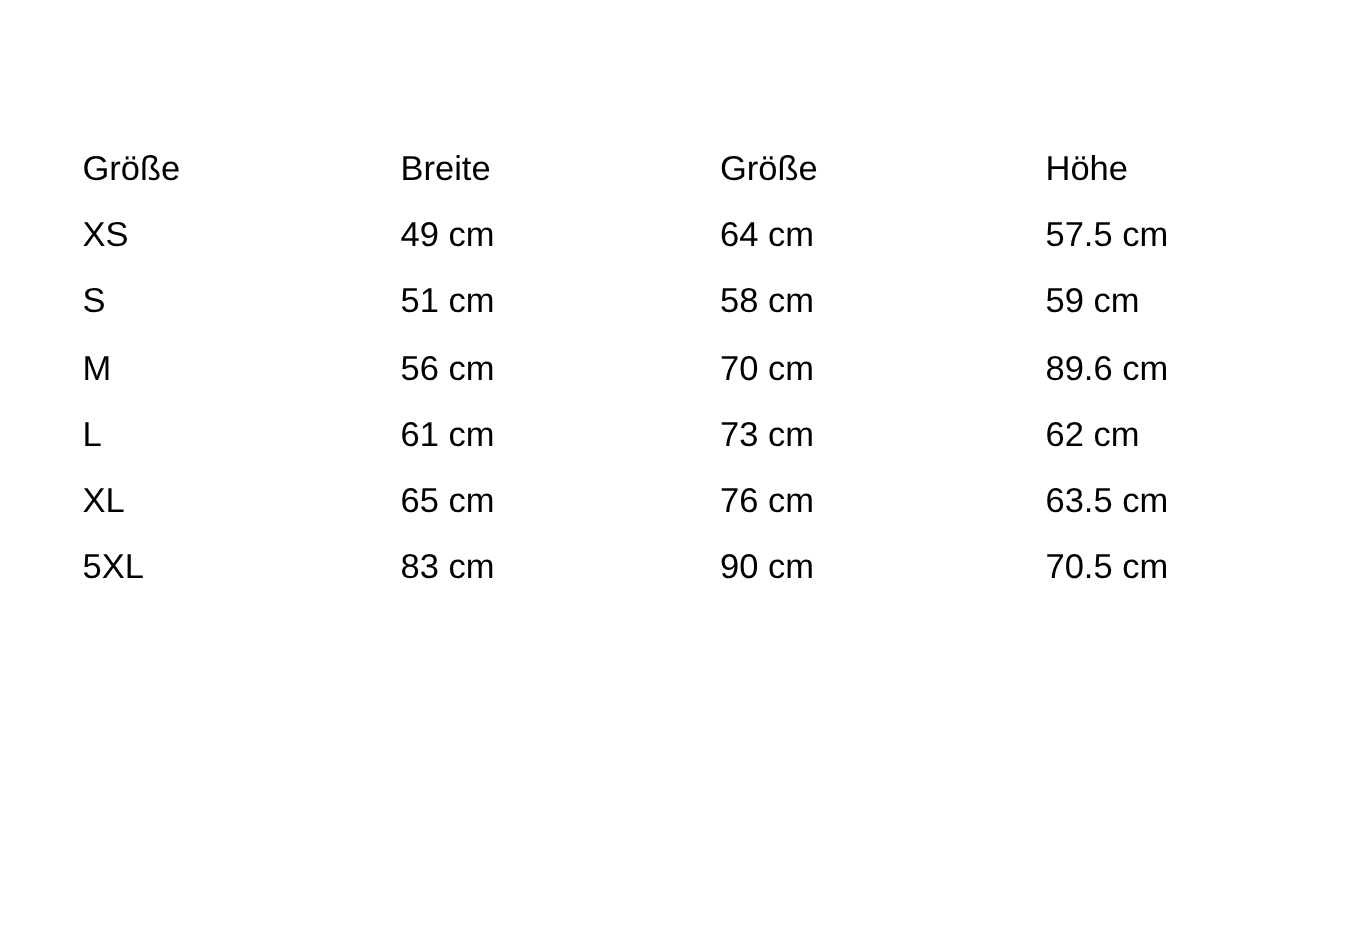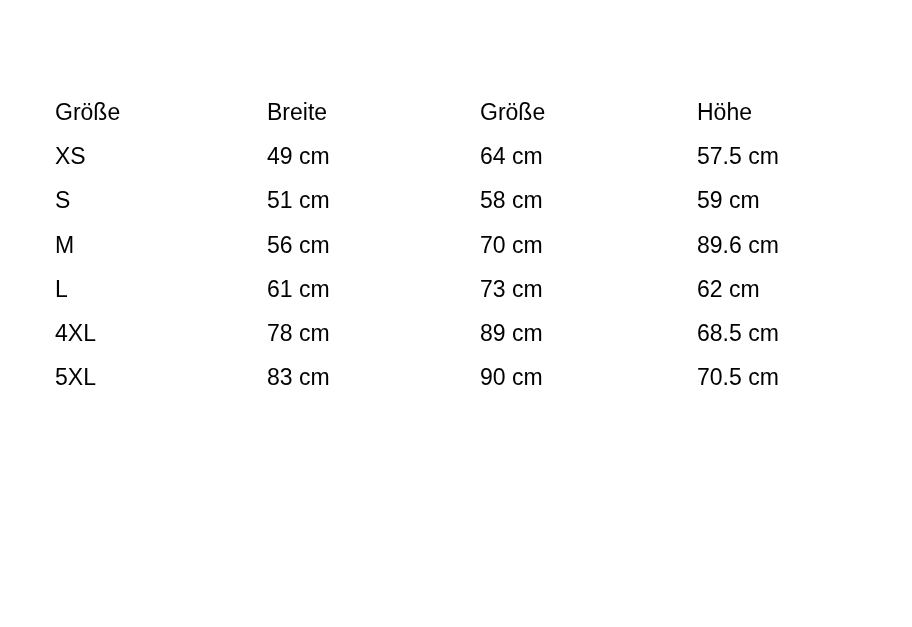--- a/index.html
+++ b/index.html
@@ -87,24 +87,24 @@
         <td>70 cm</td>
         <td>89.6 cm</td>
       </tr>
       <tr>
         <td>L</td>
         <td>61 cm</td>
         <td>73 cm</td>
         <td>62 cm</td>
       </tr>
       <tr>
-        <td>4XL</td>
-        <td>78 cm</td>
-        <td>89 cm</td>
-        <td>68.5 cm</td>
+        <td>XL</td>
+        <td>65 cm</td>
+        <td>76 cm</td>
+        <td>63.5 cm</td>
       </tr>
       <tr>
         <td>5XL</td>
         <td>83 cm</td>
         <td>90 cm</td>
         <td>70.5 cm</td>
       </tr>
     </tbody>
   </table>
 </div>

